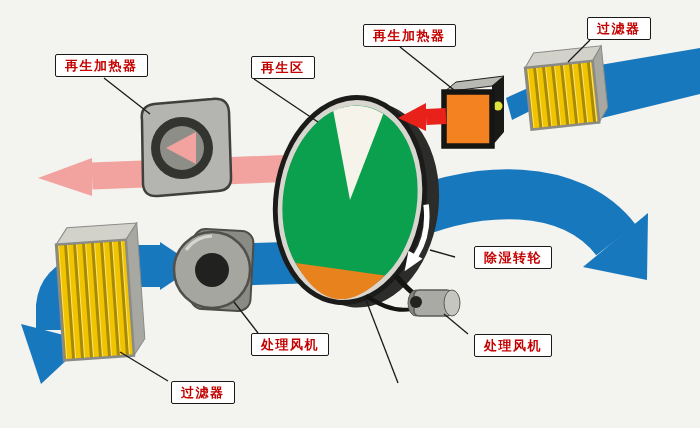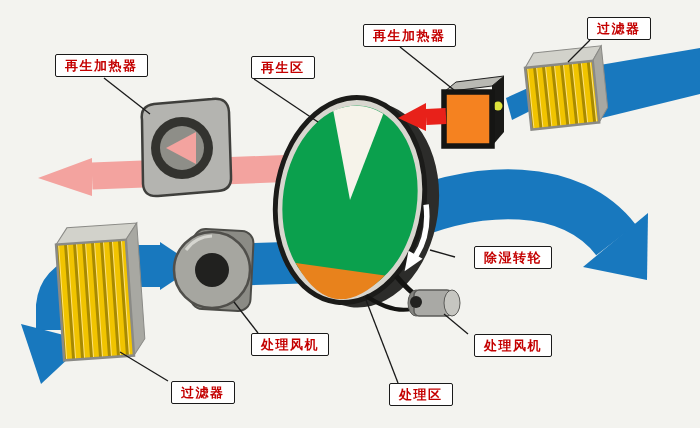--- a/index.html
+++ b/index.html
@@ -115,15 +115,14 @@
     </g>
   </svg>
 
   <div class="callout" style="left:36px;top:54px">再生加热器</div>
   <div class="callout" style="left:232px;top:56px">再生区</div>
   <div class="callout" style="left:344px;top:24px">再生加热器</div>
   <div class="callout" style="left:568px;top:17px">过滤器</div>
   <div class="callout" style="left:455px;top:246px">除湿转轮</div>
   <div class="callout" style="left:455px;top:334px">处理风机</div>
   <div class="callout" style="left:232px;top:333px">处理风机</div>
-  <div class="callout" style="left:370px;top:383px">处理区</div>
   <div class="callout" style="left:152px;top:381px">过滤器</div>
 </div>
 
 </body></html>

